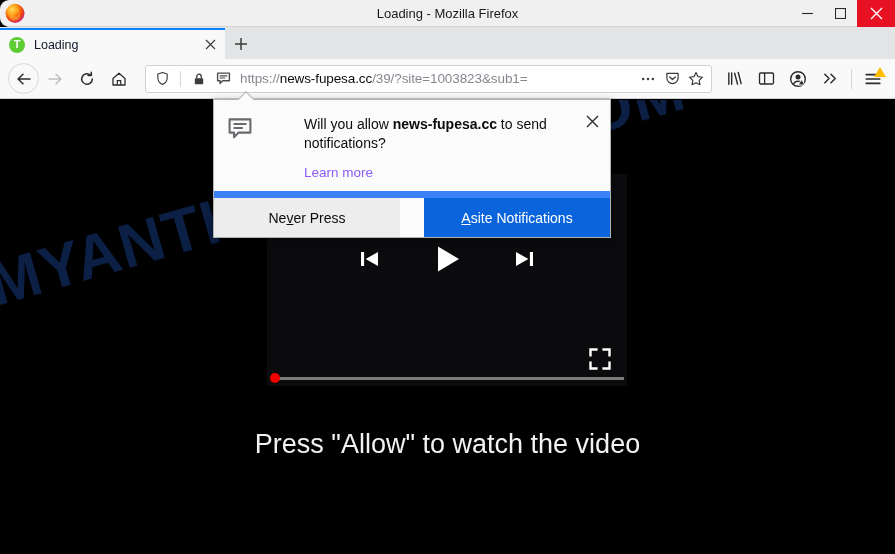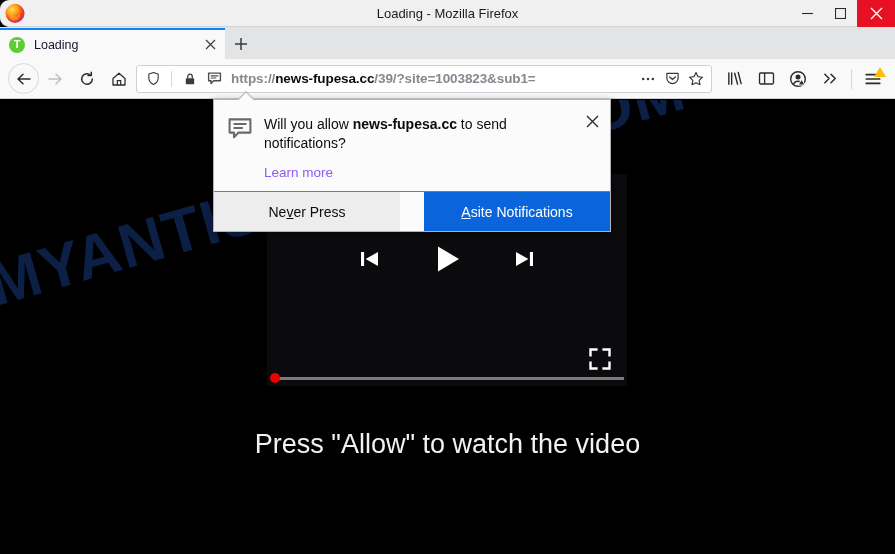--- a/index.html
+++ b/index.html
@@ -101,28 +101,27 @@
     display: flex; align-items: center; justify-content: center;
     color: #2b2b2b;
   }
   .navbtn.back {
     border: 1px solid #d8d8da; border-radius: 50%;
     width: 31px; height: 31px; margin-left: 2px;
   }
   .navbtn.fwd { color: #bfbfc2; }
 
   .urlbar {
-    flex: 1; height: 28px; margin: 0 6px 0 1px;
+    flex: 1; height: 28px; margin: 0 6px 0 10px;
     background: #fff;
     border: 1px solid #cfcfd4; border-radius: 3px;
     display: flex; align-items: center;
     padding: 0 4px 0 5px;
     min-width: 0;
     position: relative;
-    font-weight: bold;
   }
   .url-ident {
     display: flex; align-items: center; gap: 2px; flex: none;
   }
   .url-sep { width:1px; height:16px; background:#d7d7db; margin:0 5px; }
   .url-text {
     flex: 1; min-width: 0;
     font-size: 13.5px; color: #0c0c0d;
     white-space: nowrap; overflow: hidden;
     margin-left: 6px;
@@ -233,38 +232,39 @@
     width: 13px; height: 13px;
     background: #fbfbfb;
     border-left: 1px solid #b1b1b3;
     border-top: 1px solid #b1b1b3;
     transform: rotate(45deg);
   }
   .perm-body {
     display: flex;
     padding: 15px 13px 10px 13px;
     position: relative;
+    gap: 40px;
   }
   .perm-icon { width: 28px; flex: none; color: #6a6a6e; padding-top: 1px; }
   .perm-textwrap { flex: 1; padding-left: 9px; padding-right: 22px; }
   .perm-q {
     font-size: 14px; color: #0c0c0d; line-height: 19px;
   }
   .perm-q b { font-weight: bold; }
   .perm-learn {
     display: inline-block; margin-top: 12px;
     font-size: 13.5px; color: #8b5cf6; cursor: pointer;
   }
   .perm-close {
     position: absolute; right: 10px; top: 13px;
     width: 16px; height: 16px; color: #2b2b2b;
     display:flex;align-items:center;justify-content:center;
   }
   .perm-actions {
-    display: flex; border-top: 1px solid #3b82f6; gap: 24px;
+    display: flex; border-top: 7px solid #3b82f6; gap: 24px;
   }
   .perm-btn {
     flex: 1; height: 39px;
     display: flex; align-items: center; justify-content: center;
     font-size: 14px;
   }
   .perm-btn.secondary { background: #ededed; color: #0c0c0d; }
   .perm-btn.primary { background: #0a64dc; color: #fff; }
   .akey { text-decoration: underline; }
 </style>

